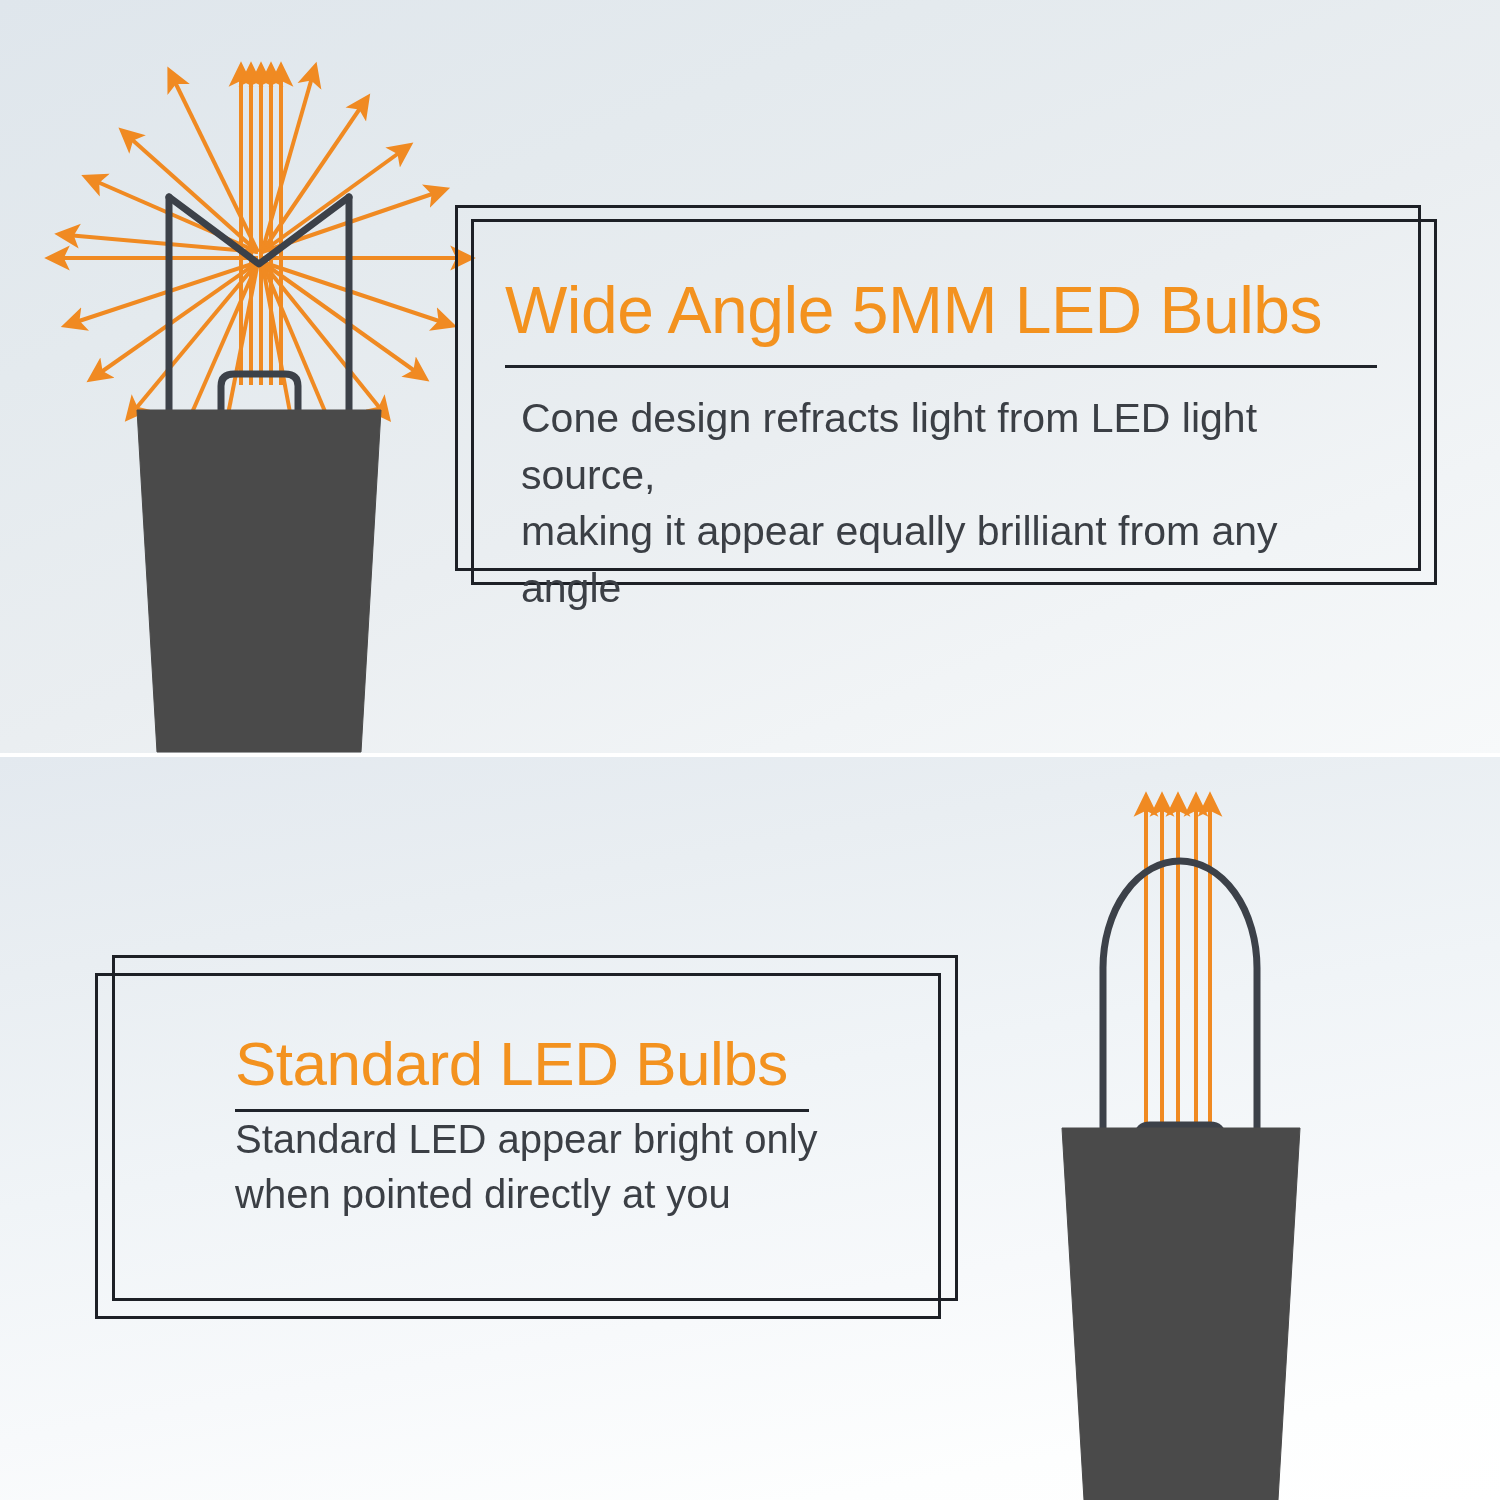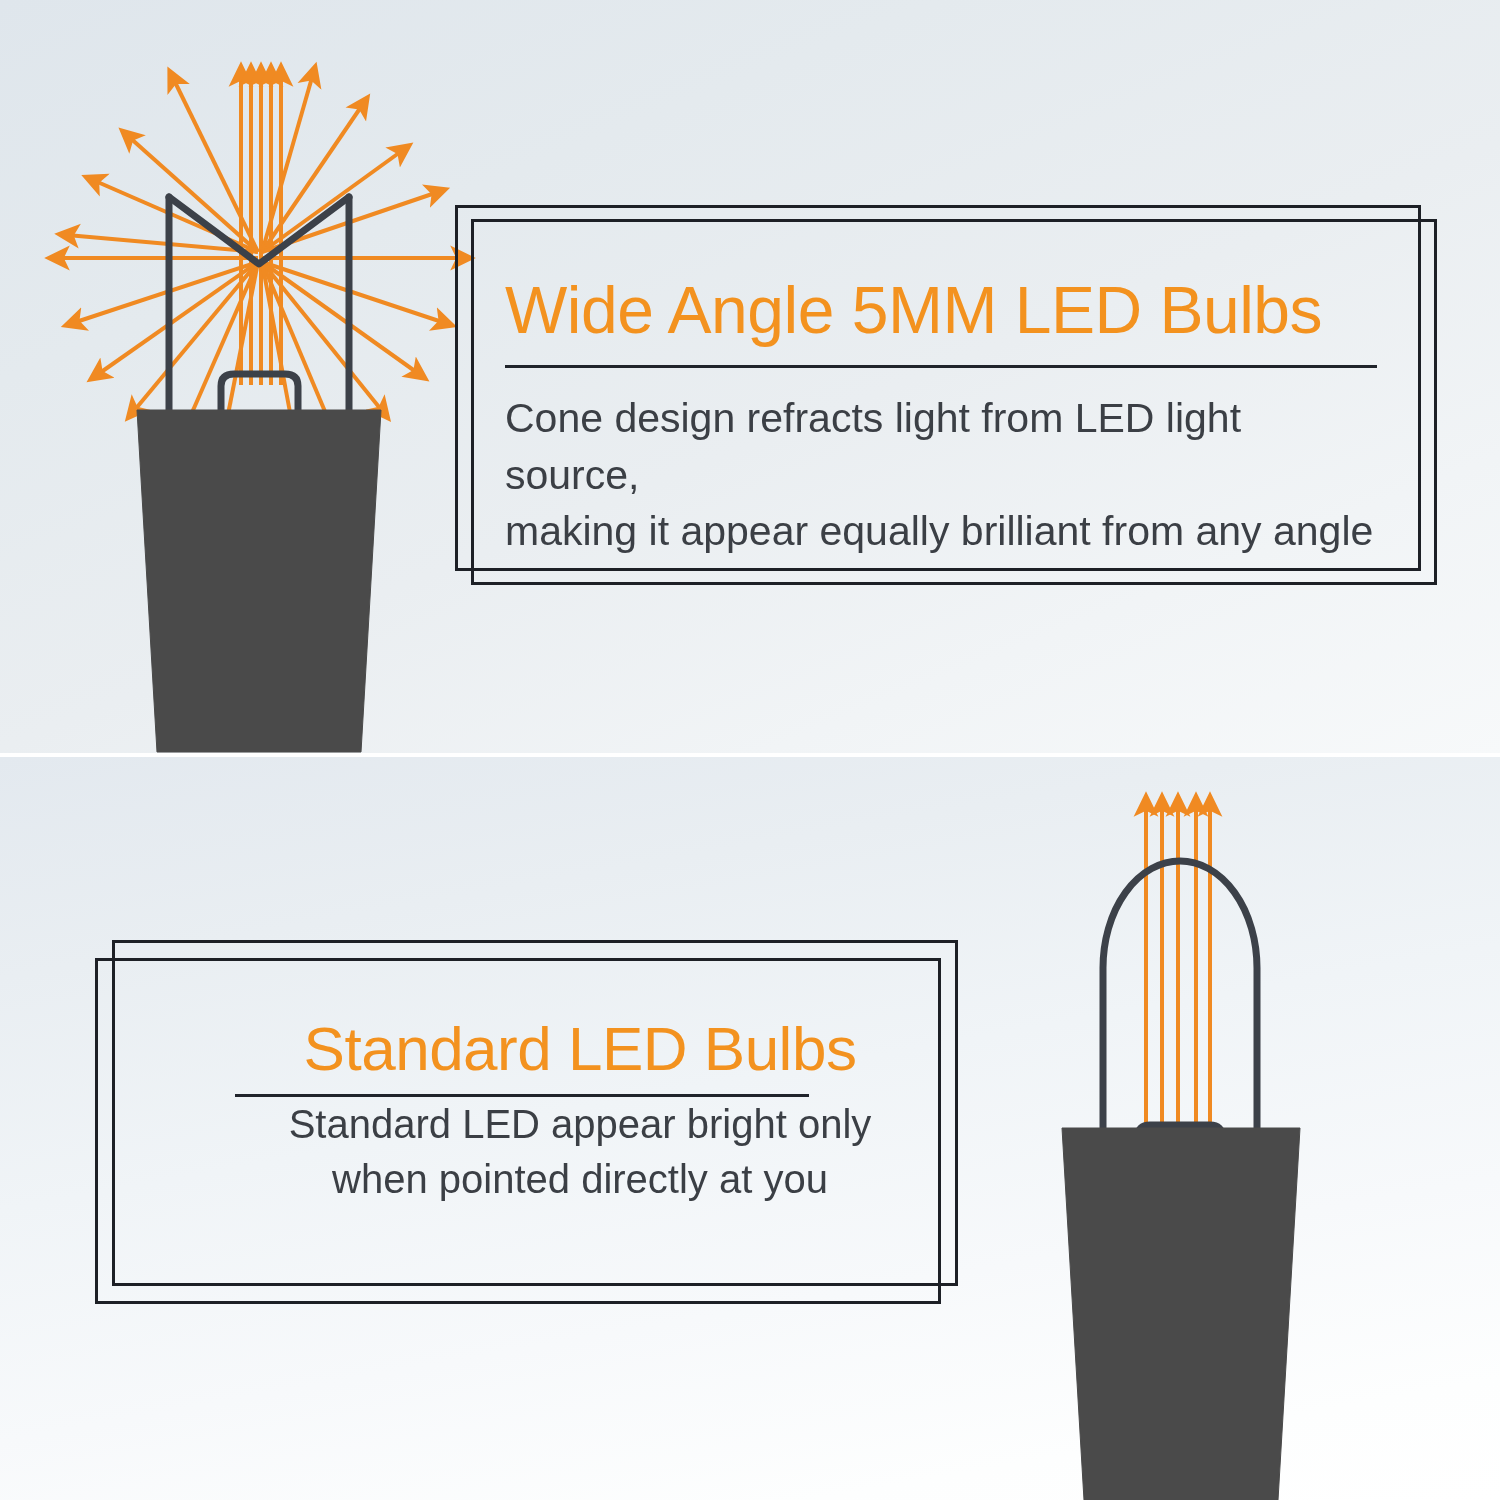--- a/index.html
+++ b/index.html
@@ -58,21 +58,21 @@
     white-space:pre-line;
   }
 
   
   #card1{left:455px;top:205px;width:975px;height:390px;}
   #card1 .card-shadow{left:16px;top:14px;width:960px;height:360px;}
   #card1 .card-main{left:0px;top:0px;width:960px;height:360px;}
   #card1 .card-inner{left:50px;top:72px;width:880px;}
   #card1 .card-title{font-size:66px;}
   #card1 .card-rule{margin-top:22px;width:872px;}
-  #card1 .card-body{margin-top:22px;font-size:41px;}
+  #card1 .card-body{margin-top:22px;font-size:41px;margin-left:16px;}
 
   
   #card2{left:95px;top:955px;width:870px;height:380px;}
   #card2 .card-shadow{left:0px;top:18px;width:840px;height:340px;}
   #card2 .card-main{left:17px;top:0px;width:840px;height:340px;}
   #card2 .card-inner{left:140px;top:78px;width:690px;}
   #card2 .card-title{font-size:62px;}
   #card2 .card-rule{margin-top:14px;width:574px;}
   #card2 .card-body{font-size:40px;}
 
@@ -155,21 +155,21 @@
         <div class="card-body">Cone design refracts light from LED light source,
 making it appear equally brilliant from any angle</div>
       </div>
     </div>
   </div>
 
   <div id="panel-divider"></div>
 
   <div class="panel" id="panel-bottom">
 
-    <div class="card" id="card2" style="top:183px;text-align:center;">
+    <div class="card" id="card2" style="top:198px;">
       <div class="card-shadow"></div>
       <div class="card-main"></div>
       <div class="card-inner">
         <div class="card-title">Standard LED Bulbs</div>
         <div class="card-rule"></div>
         <div class="card-body">Standard LED appear bright only
 when pointed directly at you</div>
       </div>
     </div>
 

